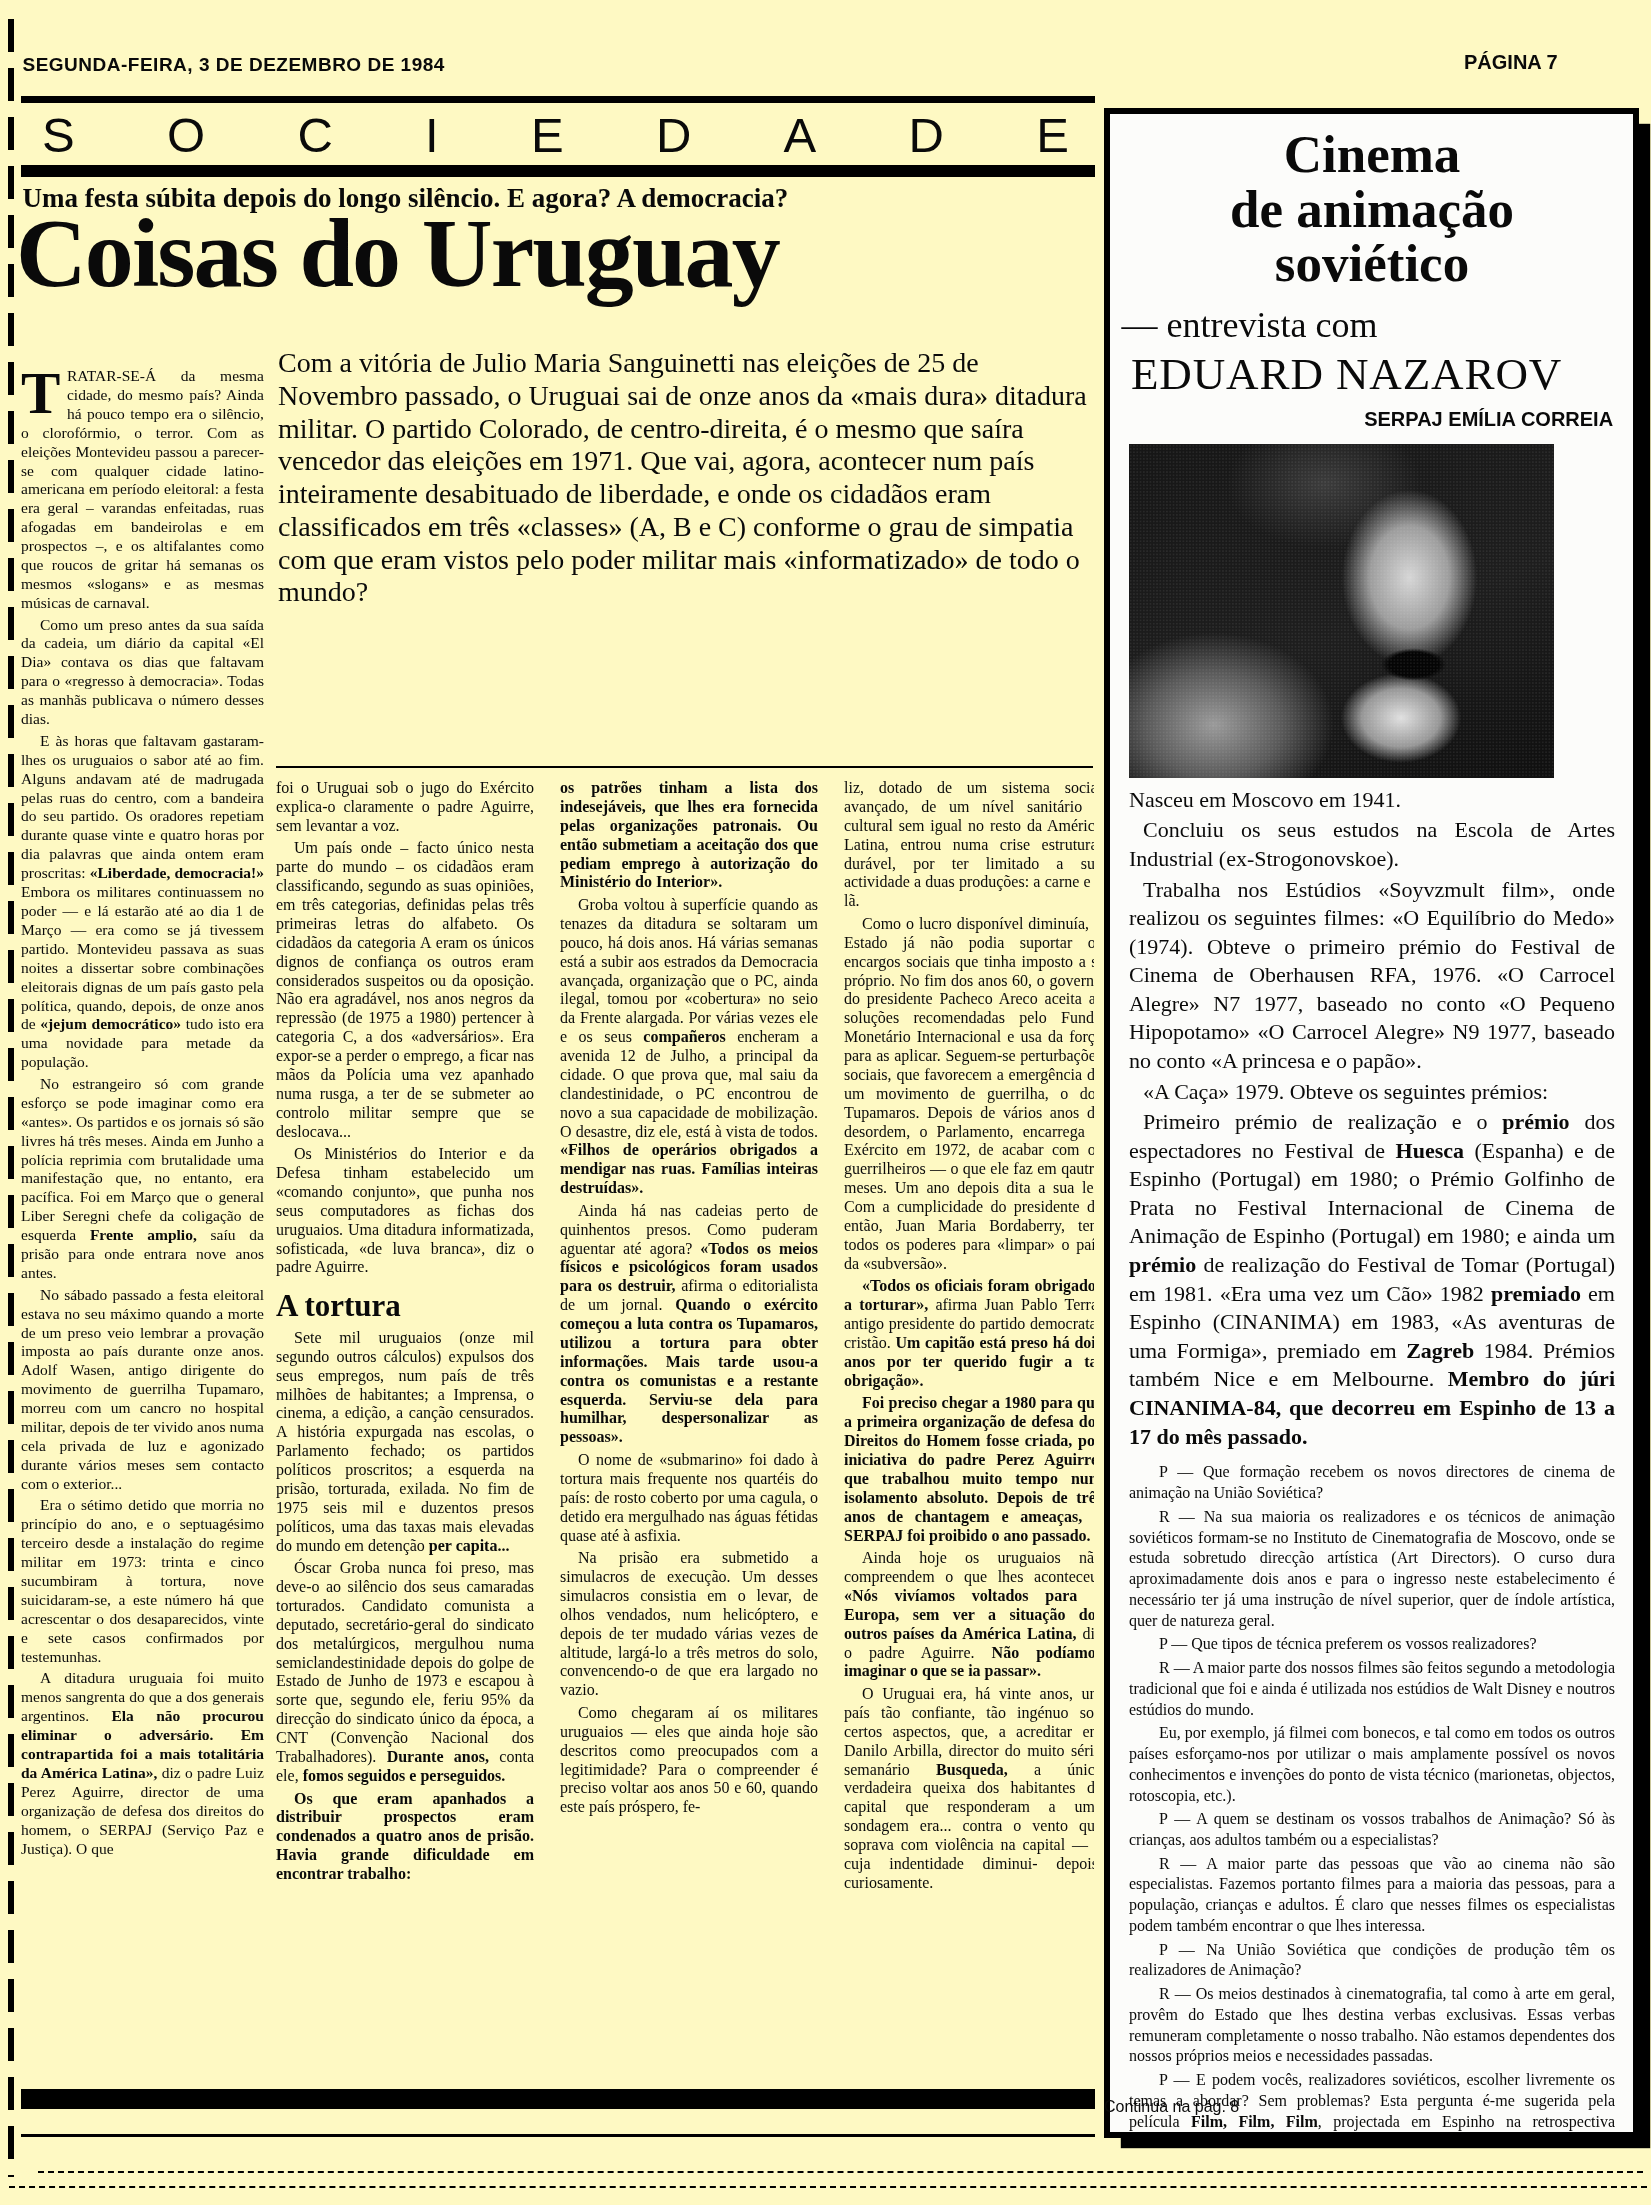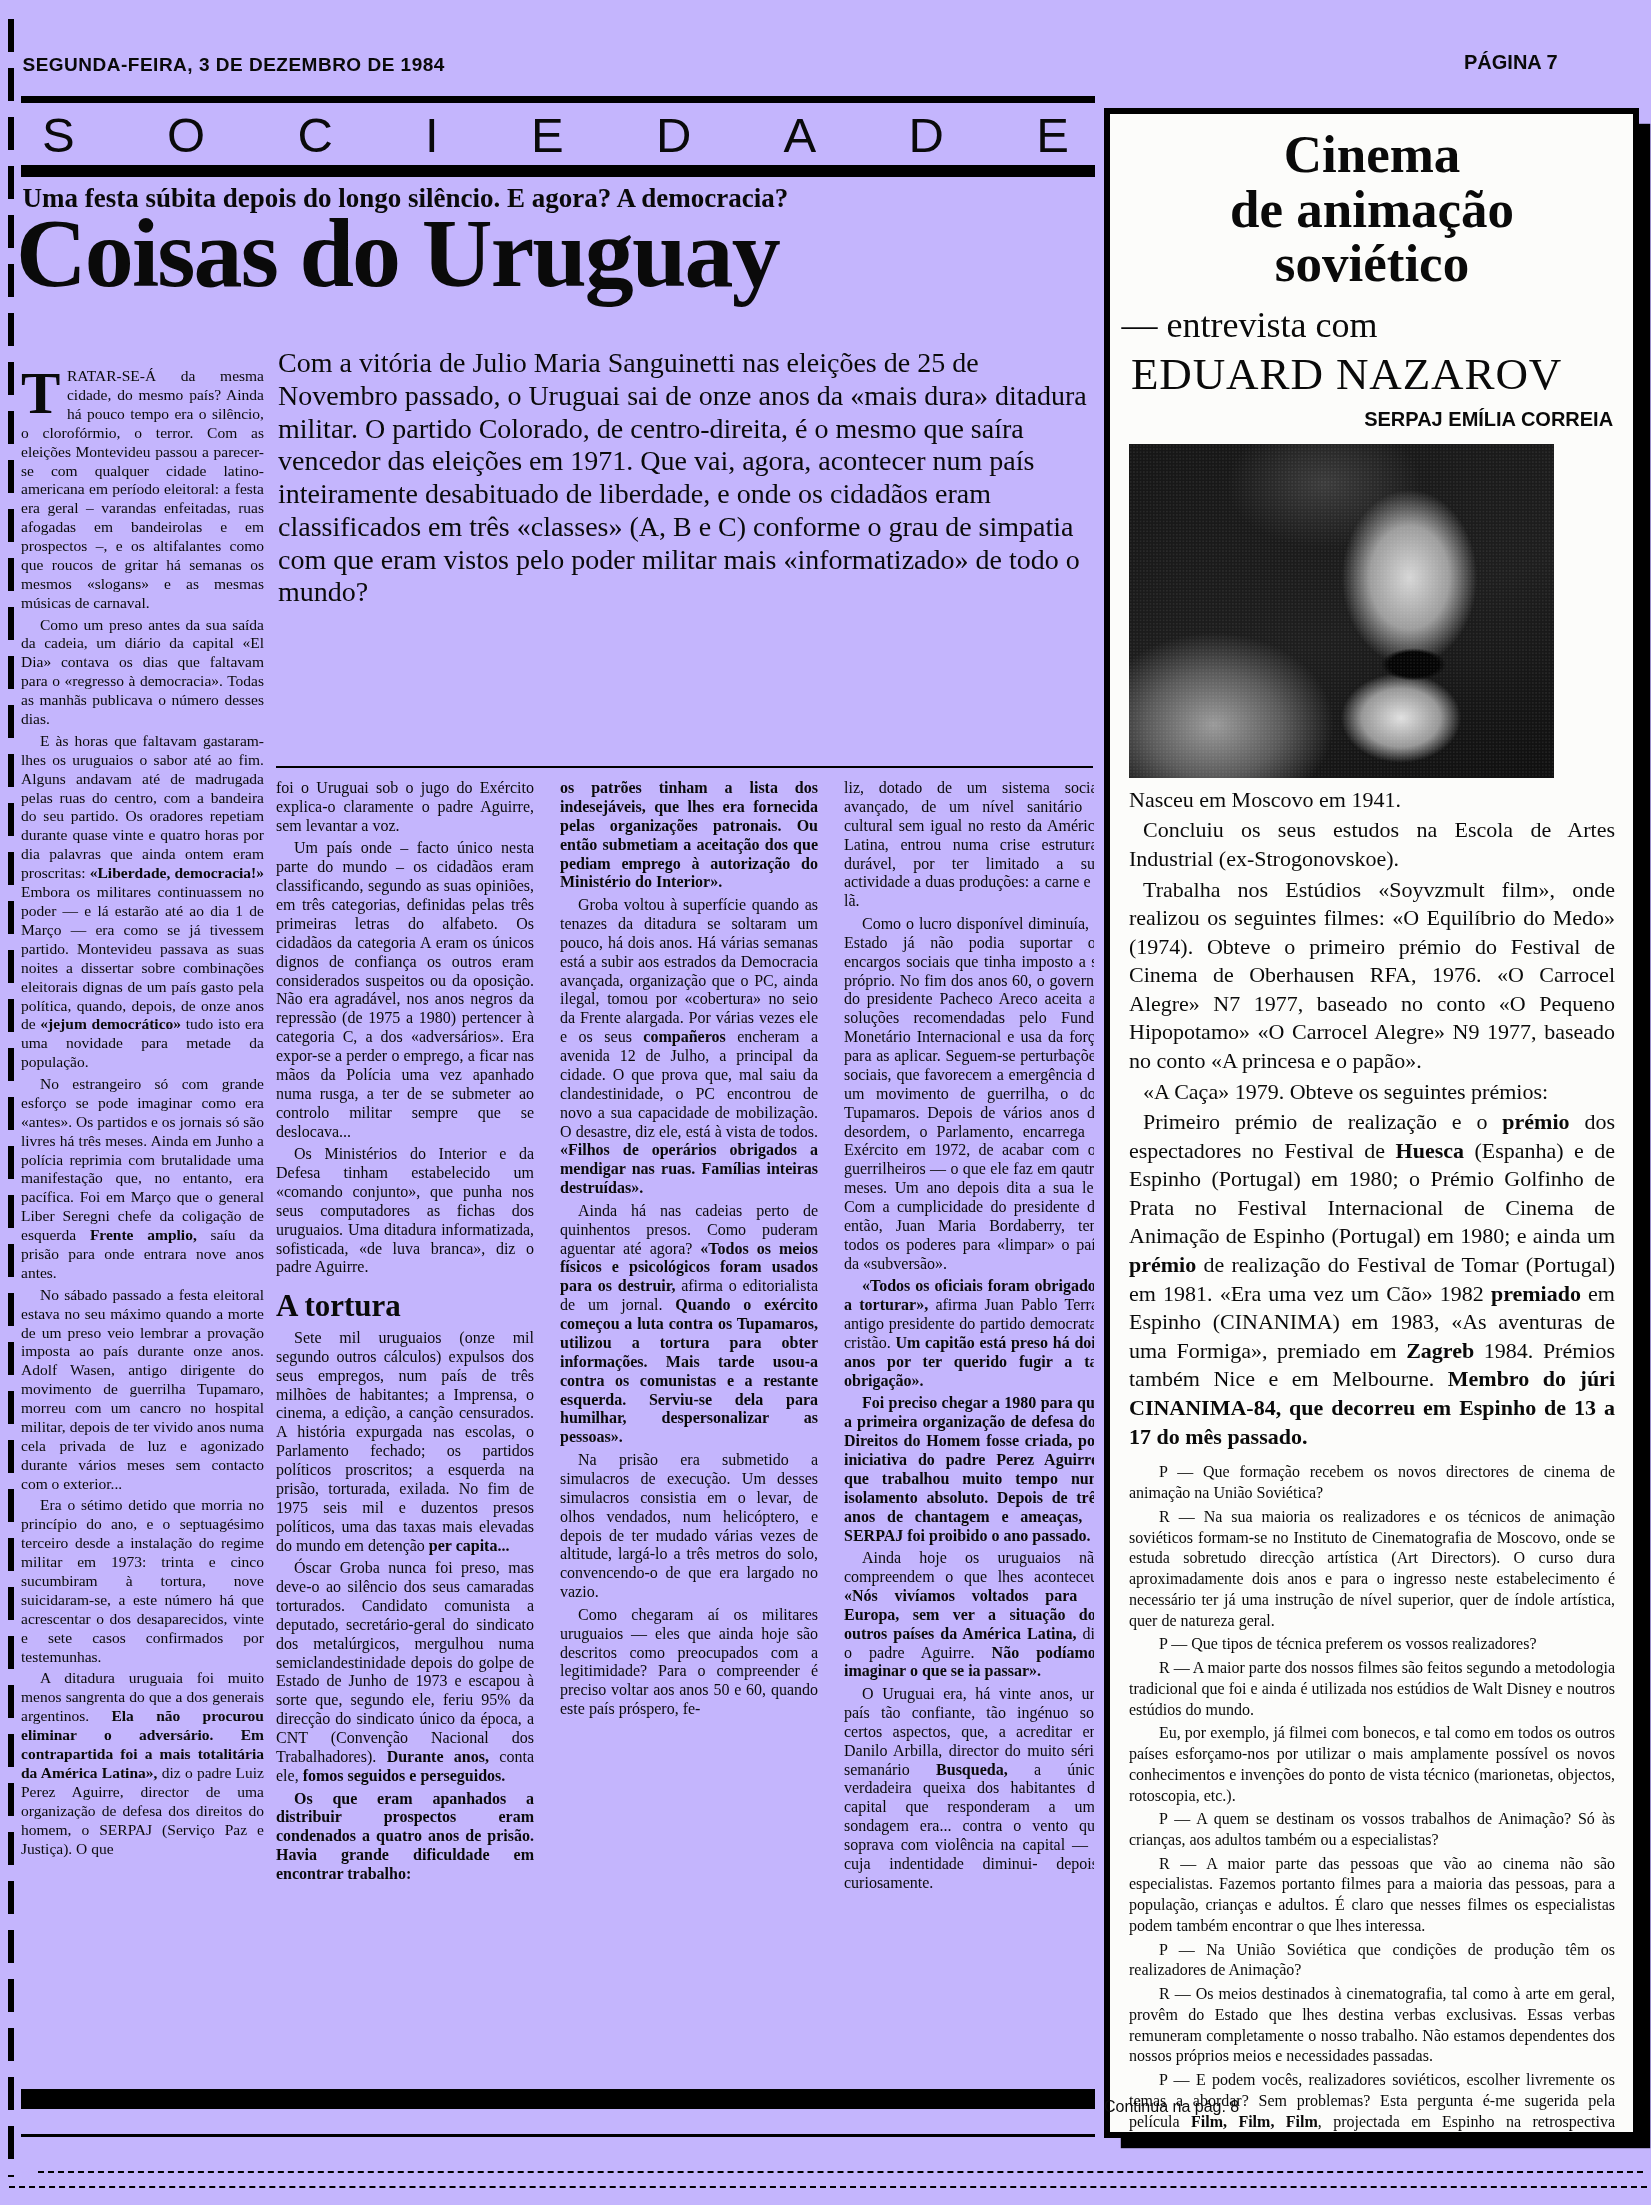--- a/index.html
+++ b/index.html
@@ -1,16 +1,16 @@
 <!DOCTYPE html>
 <html style="font-size:7.5px"><head>
 <meta charset="utf-8">
 <style>
   html,body{margin:0;padding:0;background:#e8e8e4;}
-  #canvas{position:relative;width:1652px;height:2205px;background:#c4b5fd;color:#0a0a0a;
+  #canvas{position:relative;width:1652px;height:2205px;background:#fef9c3;color:#0a0a0a;
           font-family:"Liberation Serif", serif;overflow:hidden;}
   .abs{position:absolute;}
 
   
   .edge-dash{left:8.4px;top:19px;width:6.1px;height:2158px;
     background:repeating-linear-gradient(180deg,#000 0 33px,transparent 33px 49px);}
   .date{left:22.5px;top:54px;font-family:"Liberation Sans",sans-serif;font-weight:700;
         font-size:19px;letter-spacing:0.5px;}
   .pagenum{left:1464px;top:51px;font-family:"Liberation Sans",sans-serif;font-weight:700;font-size:20px;}
 
@@ -121,20 +121,21 @@
         <p><span>Os Ministérios do Interior e da Defesa tinham estabelecido um «comando conjunto», que punha nos seus computadores as fichas dos uruguaios. Uma ditadura informatizada, sofisticada, «de luva branca», diz o padre Aguirre.</span></p>
         <h3 class="subhead">A tortura</h3>
         <p><span>Sete mil uruguaios (onze mil segundo outros cálculos) expulsos dos seus empregos, num país de três milhões de habitantes; a Imprensa, o cinema, a edição, a canção censurados. A história expurgada nas escolas, o Parlamento fechado; os partidos políticos proscritos; a esquerda na prisão, torturada, exilada. No fim de 1975 seis mil e duzentos presos políticos, uma das taxas mais elevadas do mundo em detenção </span><span class="b">per capita...</span></p>
         <p><span>Óscar Groba nunca foi preso, mas deve-o ao silêncio dos seus camaradas torturados. Candidato comunista a deputado, secretário-geral do sindicato dos metalúrgicos, mergulhou numa semiclandestinidade depois do golpe de Estado de Junho de 1973 e escapou à sorte que, segundo ele, feriu 95% da direcção do sindicato único da época, a CNT (Convenção Nacional dos Trabalhadores). </span><span class="b">Durante anos,</span><span> conta ele, </span><span class="b">fomos seguidos e perseguidos.</span></p>
         <p><span class="b">Os que eram apanhados a distribuir prospectos eram condenados a quatro anos de prisão. Havia grande dificuldade em encontrar trabalho:</span></p>
       </div>
     <div class="bodycol">
         <p class="ni"><span class="b">os patrões tinham a lista dos indesejáveis, que lhes era fornecida pelas organizações patronais. Ou então submetiam a aceitação dos que pediam emprego à autorização do Ministério do Interior».</span></p>
         <p><span>Groba voltou à superfície quando as tenazes da ditadura se soltaram um pouco, há dois anos. Há várias semanas está a subir aos estrados da Democracia avançada, organização que o PC, ainda ilegal, tomou por «cobertura» no seio da Frente alargada. Por várias vezes ele e os seus </span><span class="b">compañeros</span><span> encheram a avenida 12 de Julho, a principal da cidade. O que prova que, mal saiu da clandestinidade, o PC encontrou de novo a sua capacidade de mobilização. O desastre, diz ele, está à vista de todos. </span><span class="b">«Filhos de operários obrigados a mendigar nas ruas. Famílias inteiras destruídas».</span></p>
         <p><span>Ainda há nas cadeias perto de quinhentos presos. Como puderam aguentar até agora? </span><span class="b">«Todos os meios físicos e psicológicos foram usados para os destruir,</span><span> afirma o editorialista de um jornal. </span><span class="b">Quando o exército começou a luta contra os Tupamaros, utilizou a tortura para obter informações. Mais tarde usou-a contra os comunistas e a restante esquerda. Serviu-se dela para humilhar, despersonalizar as pessoas».</span></p>
+        <p><span>O nome de «submarino» foi dado à tortura mais frequente nos quartéis do país: de rosto coberto por uma cagula, o detido era mergulhado nas águas fétidas quase até à asfixia.</span></p>
         <p><span>Na prisão era submetido a simulacros de execução. Um desses simulacros consistia em o levar, de olhos vendados, num helicóptero, e depois de ter mudado várias vezes de altitude, largá-lo a três metros do solo, convencendo-o de que era largado no vazio.</span></p>
         <p><span>Como chegaram aí os militares uruguaios — eles que ainda hoje são descritos como preocupados com a legitimidade? Para o compreender é preciso voltar aos anos 50 e 60, quando este país próspero, fe-</span></p>
       </div>
     <div class="bodycol">
         <p class="ni"><span>liz, dotado de um sistema social avançado, de um nível sanitário e cultural sem igual no resto da América Latina, entrou numa crise estrutural durável, por ter limitado a sua actividade a duas produções: a carne e a lã.</span></p>
         <p><span>Como o lucro disponível diminuía, o Estado já não podia suportar os encargos sociais que tinha imposto a si próprio. No fim dos anos 60, o governo do presidente Pacheco Areco aceita as soluções recomendadas pelo Fundo Monetário Internacional e usa da força para as aplicar. Seguem-se perturbações sociais, que favorecem a emergência de um movimento de guerrilha, o dos Tupamaros. Depois de vários anos de desordem, o Parlamento, encarrega o Exército em 1972, de acabar com os guerrilheiros — o que ele faz em qautro meses. Um ano depois dita a sua lei. Com a cumplicidade do presidente de então, Juan Maria Bordaberry, tem todos os poderes para «limpar» o país da «subversão».</span></p>
         <p><span class="b">«Todos os oficiais foram obrigados a torturar»,</span><span> afirma Juan Pablo Terra, antigo presidente do partido democrata-cristão. </span><span class="b">Um capitão está preso há dois anos por ter querido fugir a tal obrigação».</span></p>
         <p><span class="b">Foi preciso chegar a 1980 para que a primeira organização de defesa dos Direitos do Homem fosse criada, por iniciativa do padre Perez Aguirre, que trabalhou muito tempo num isolamento absoluto. Depois de três anos de chantagem e ameaças, o SERPAJ foi proibido o ano passado.</span></p>
         <p><span>Ainda hoje os uruguaios não compreendem o que lhes aconteceu. </span><span class="b">«Nós vivíamos voltados para a Europa, sem ver a situação dos outros países da América Latina,</span><span> diz o padre Aguirre. </span><span class="b">Não podíamos imaginar o que se ia passar».</span></p>
         <p><span>O Uruguai era, há vinte anos, um país tão confiante, tão ingénuo sob certos aspectos, que, a acreditar em Danilo Arbilla, director do muito sério semanário </span><span class="b">Busqueda,</span><span> a única verdadeira queixa dos habitantes da capital que responderam a uma sondagem era... contra o vento que soprava com violência na capital — e cuja indentidade diminui- depois, curiosamente.</span></p>

